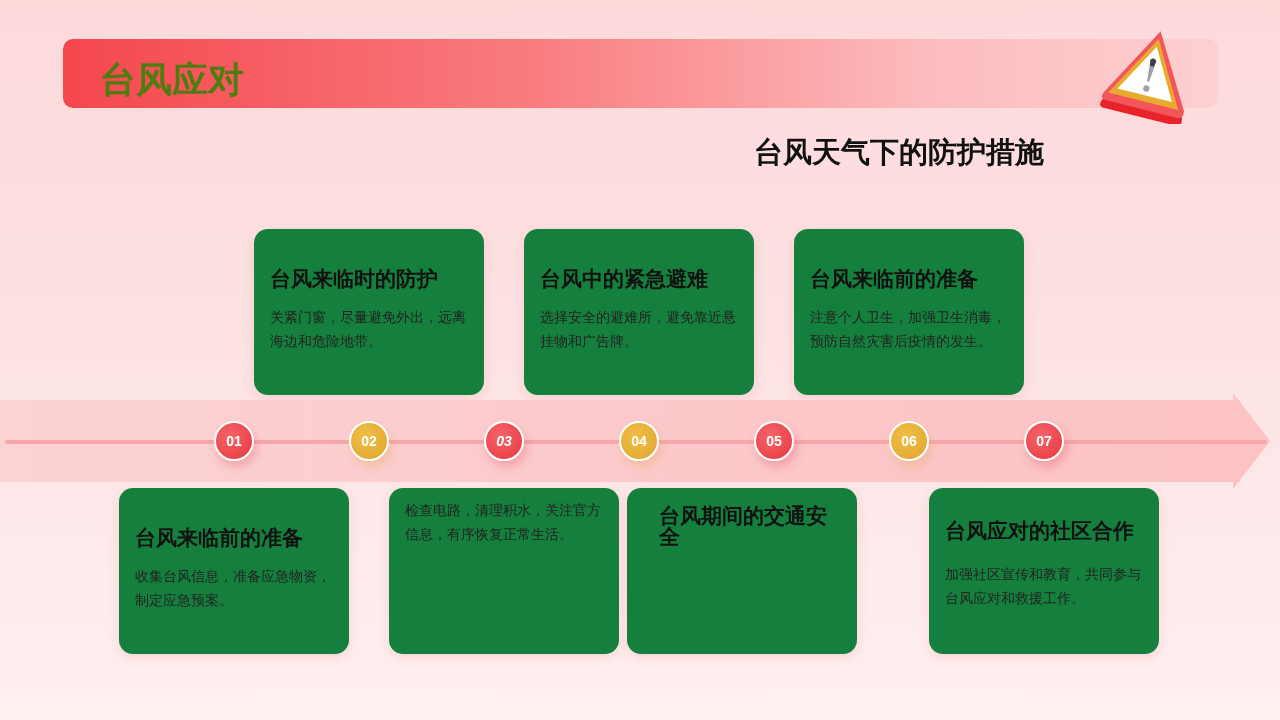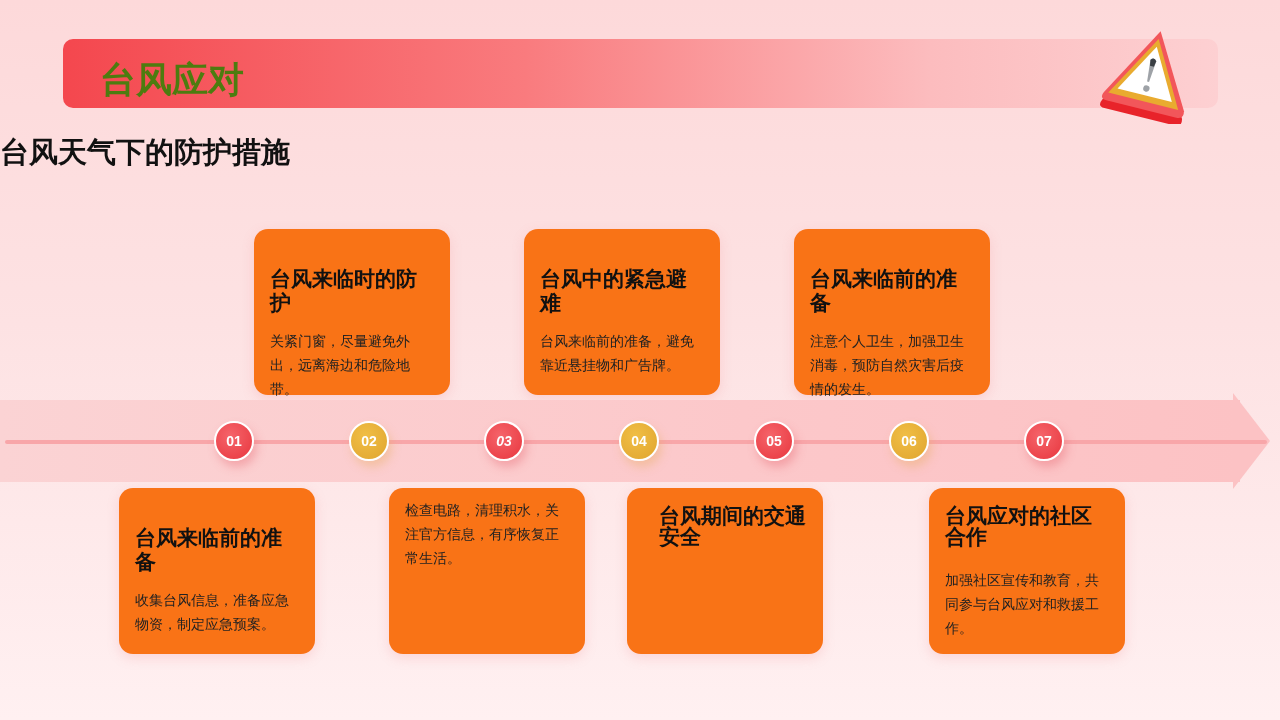--- a/index.html
+++ b/index.html
@@ -15,25 +15,25 @@
     background: linear-gradient(90deg, #f4474e 0%, #f97b7e 40%, #fcbcbe 75%, #fdd0d2 100%);
   }
   .header-title {
     position: absolute; left: 80px; top: 58px;
     font-size: 36px; font-weight: bold; color: #4d7c0f; letter-spacing: 0px;
     line-height: 44px;
     margin-left: 20px;
   }
   .warning-icon { position: absolute; left: 1098px; top: 22px; width: 104px; height: 102px; }
   .subtitle {
-    position: absolute; left: 0; width: 1044px; top: 132px; text-align: left;
+    position: absolute; left: 0; width: 1044px; top: 132px; text-align: right;
     font-size: 29px; font-weight: bold; color: #111111; line-height: 40px;
   }
   .card {
-    position: absolute; width: 196px; height: 166px; background: #f97316;
+    position: absolute; width: 230px; height: 166px; background: #15803d;
     border-radius: 14px; box-shadow: 0 4px 12px rgba(240, 140, 145, 0.25);
     padding: 0 16px;
   }
   .card-title {
     font-size: 21px; font-weight: bold; color: #111111; line-height: 24px;
   }
   .card-desc {
     font-size: 14px; color: #222222; line-height: 24px;
   }
   .band {
@@ -78,21 +78,21 @@
 </svg>
 
 <div class="subtitle">台风天气下的防护措施</div>
 
 <div class="card" style="left:254px; top:229px;">
   <div class="card-title" style="margin-top:38px;">台风来临时的防护</div>
   <div class="card-desc" style="margin-top:14px;">关紧门窗，尽量避免外出，远离海边和危险地带。</div>
 </div>
 <div class="card" style="left:524px; top:229px;">
   <div class="card-title" style="margin-top:38px;">台风中的紧急避难</div>
-  <div class="card-desc" style="margin-top:14px;">台风来临前的准备，避免靠近悬挂物和广告牌。</div>
+  <div class="card-desc" style="margin-top:14px;">选择安全的避难所，避免靠近悬挂物和广告牌。</div>
 </div>
 <div class="card" style="left:794px; top:229px;">
   <div class="card-title" style="margin-top:38px;">台风来临前的准备</div>
   <div class="card-desc" style="margin-top:14px;">注意个人卫生，加强卫生消毒，预防自然灾害后疫情的发生。</div>
 </div>
 
 <div class="band"></div>
 <div class="arrow-head"></div>
 <div class="timeline-line"></div>
 
@@ -108,15 +108,15 @@
   <div class="card-title" style="margin-top:38px;">台风来临前的准备</div>
   <div class="card-desc" style="margin-top:14px;">收集台风信息，准备应急物资，制定应急预案。</div>
 </div>
 <div class="card" style="left:389px; top:488px;">
   <div class="card-desc" style="margin-top:10px;">检查电路，清理积水，关注官方信息，有序恢复正常生活。</div>
 </div>
 <div class="card" style="left:627px; top:488px;padding-left:32px;">
   <div class="card-title" style="margin-top:18px; line-height:21px;">台风期间的交通安全</div>
 </div>
 <div class="card" style="left:929px; top:488px;">
-  <div class="card-title" style="margin-top:18px; line-height:21px;">台风应对的社区合作</div>
+  <div class="card-title" style="margin-top:33px; line-height:21px;">台风应对的社区合作</div>
   <div class="card-desc" style="margin-top:20px;">加强社区宣传和教育，共同参与台风应对和救援工作。</div>
 </div>
 
 </body></html>

